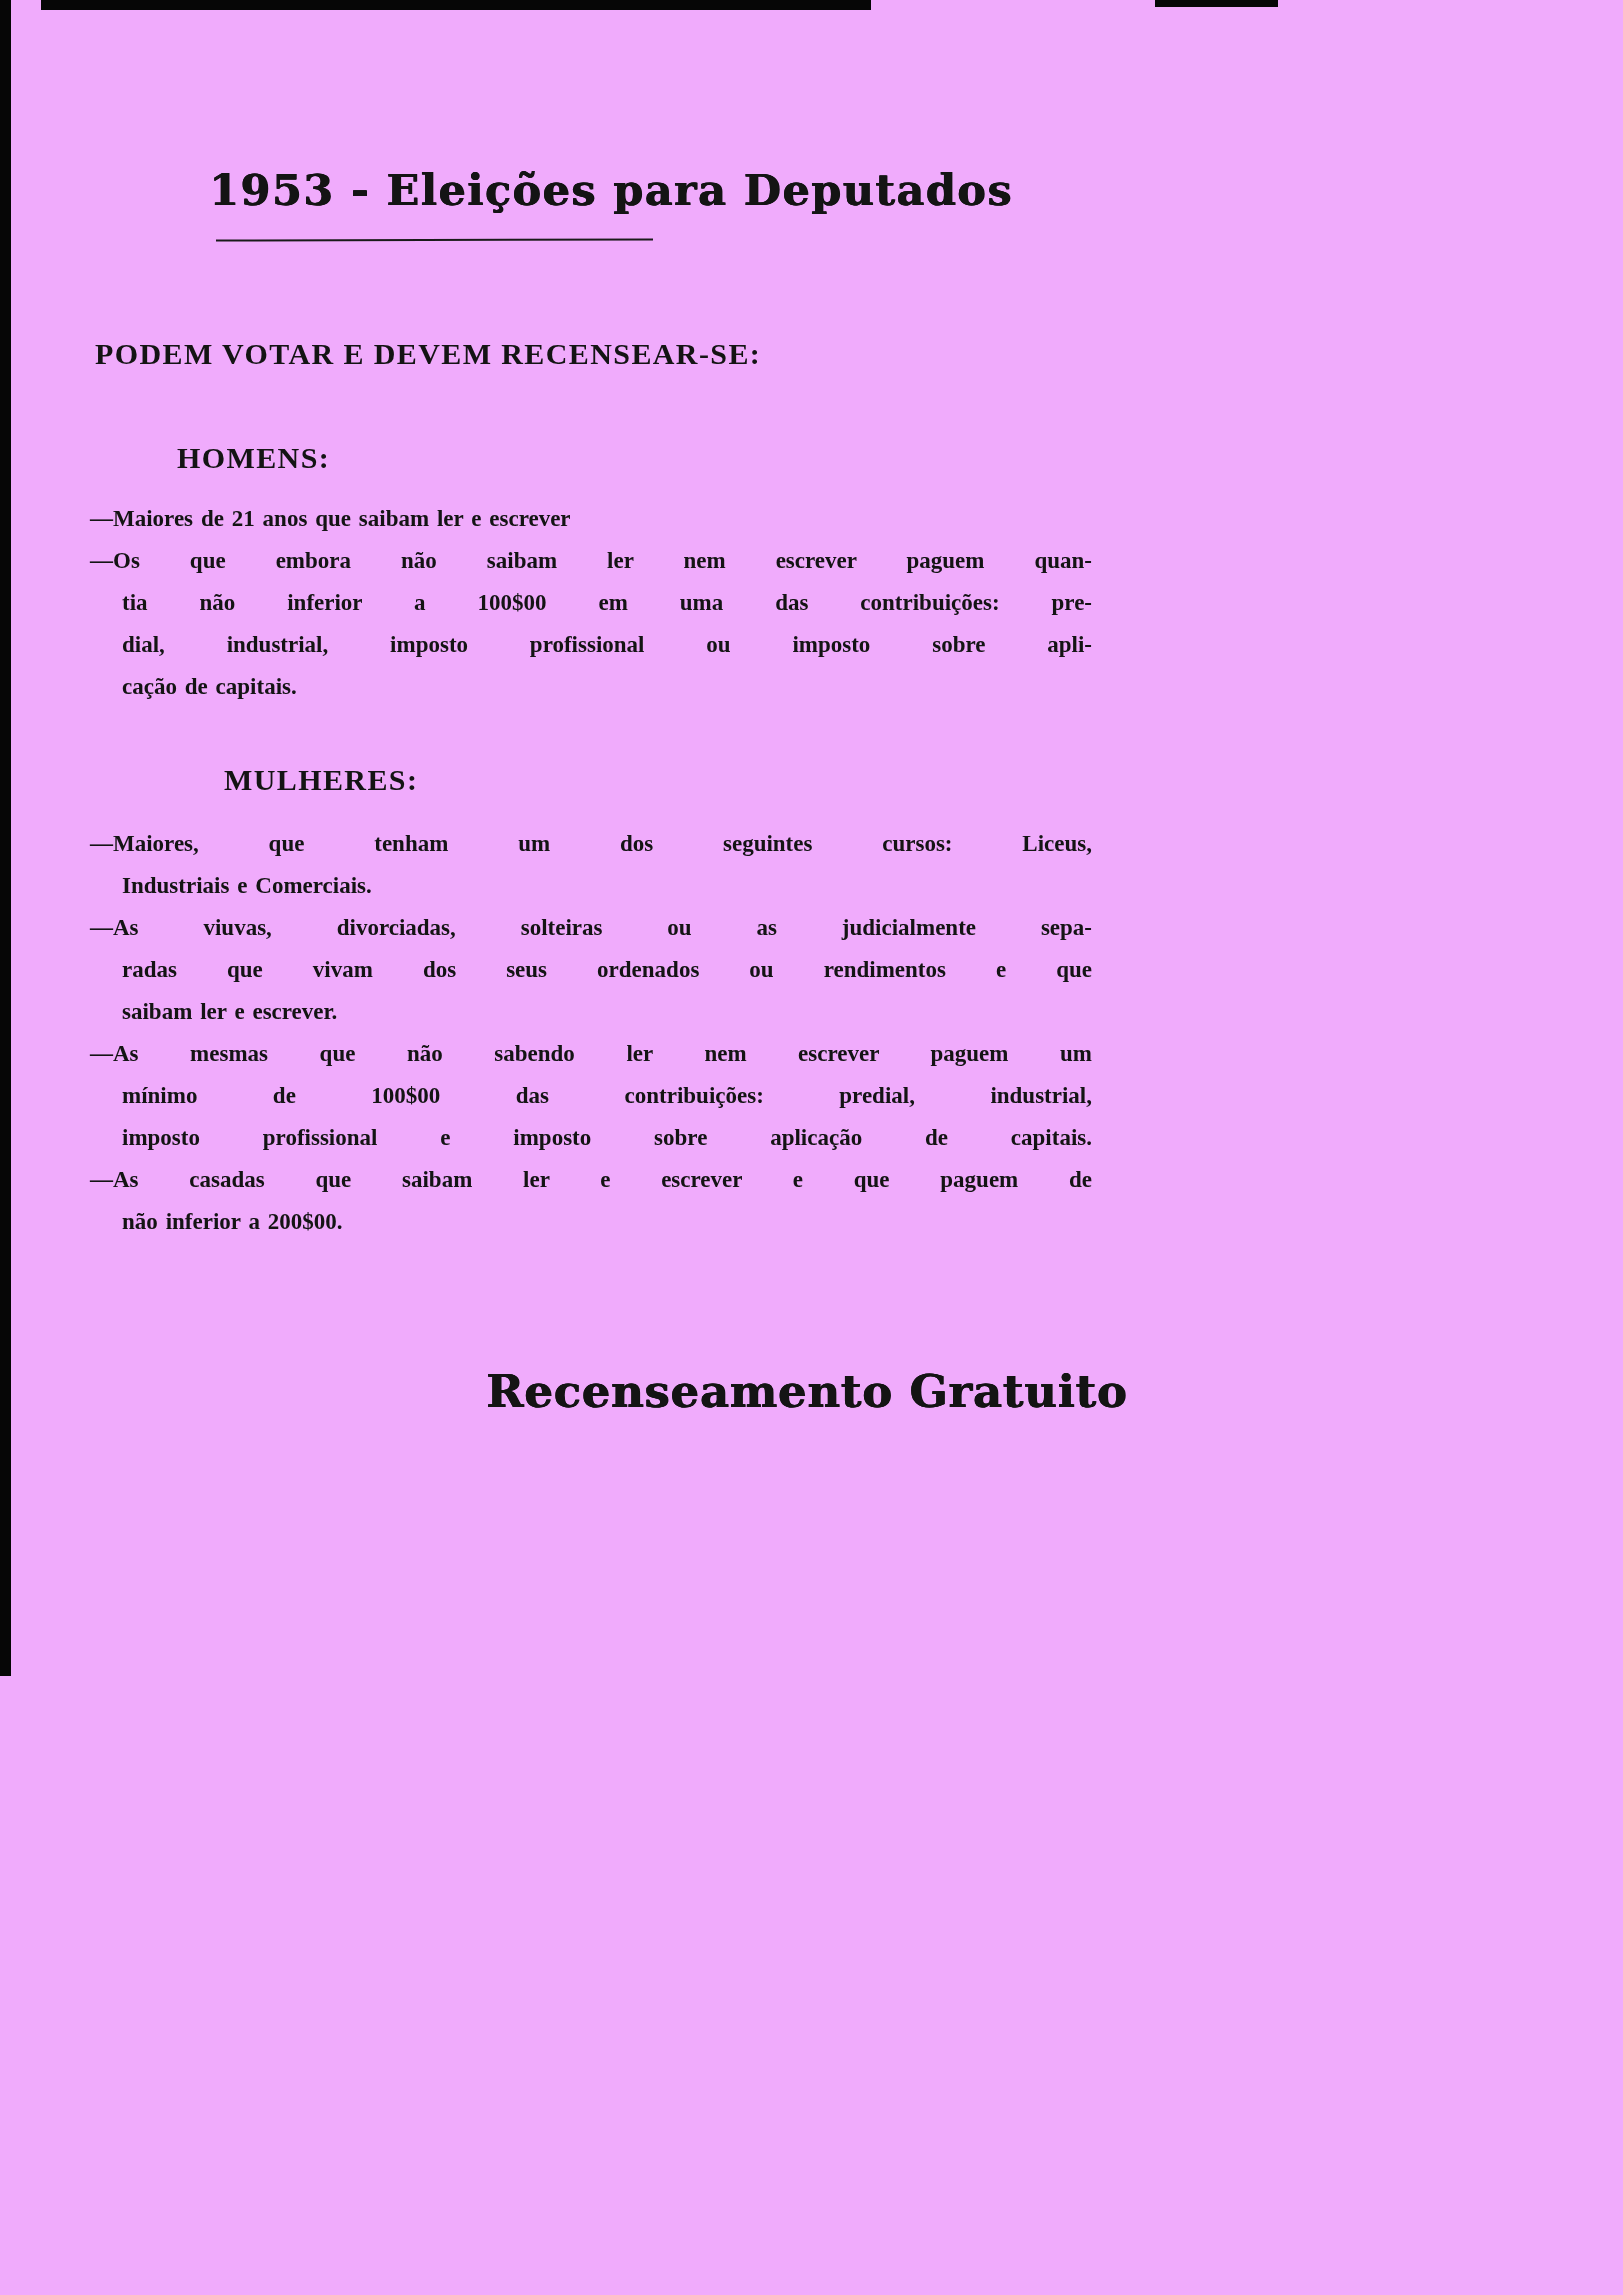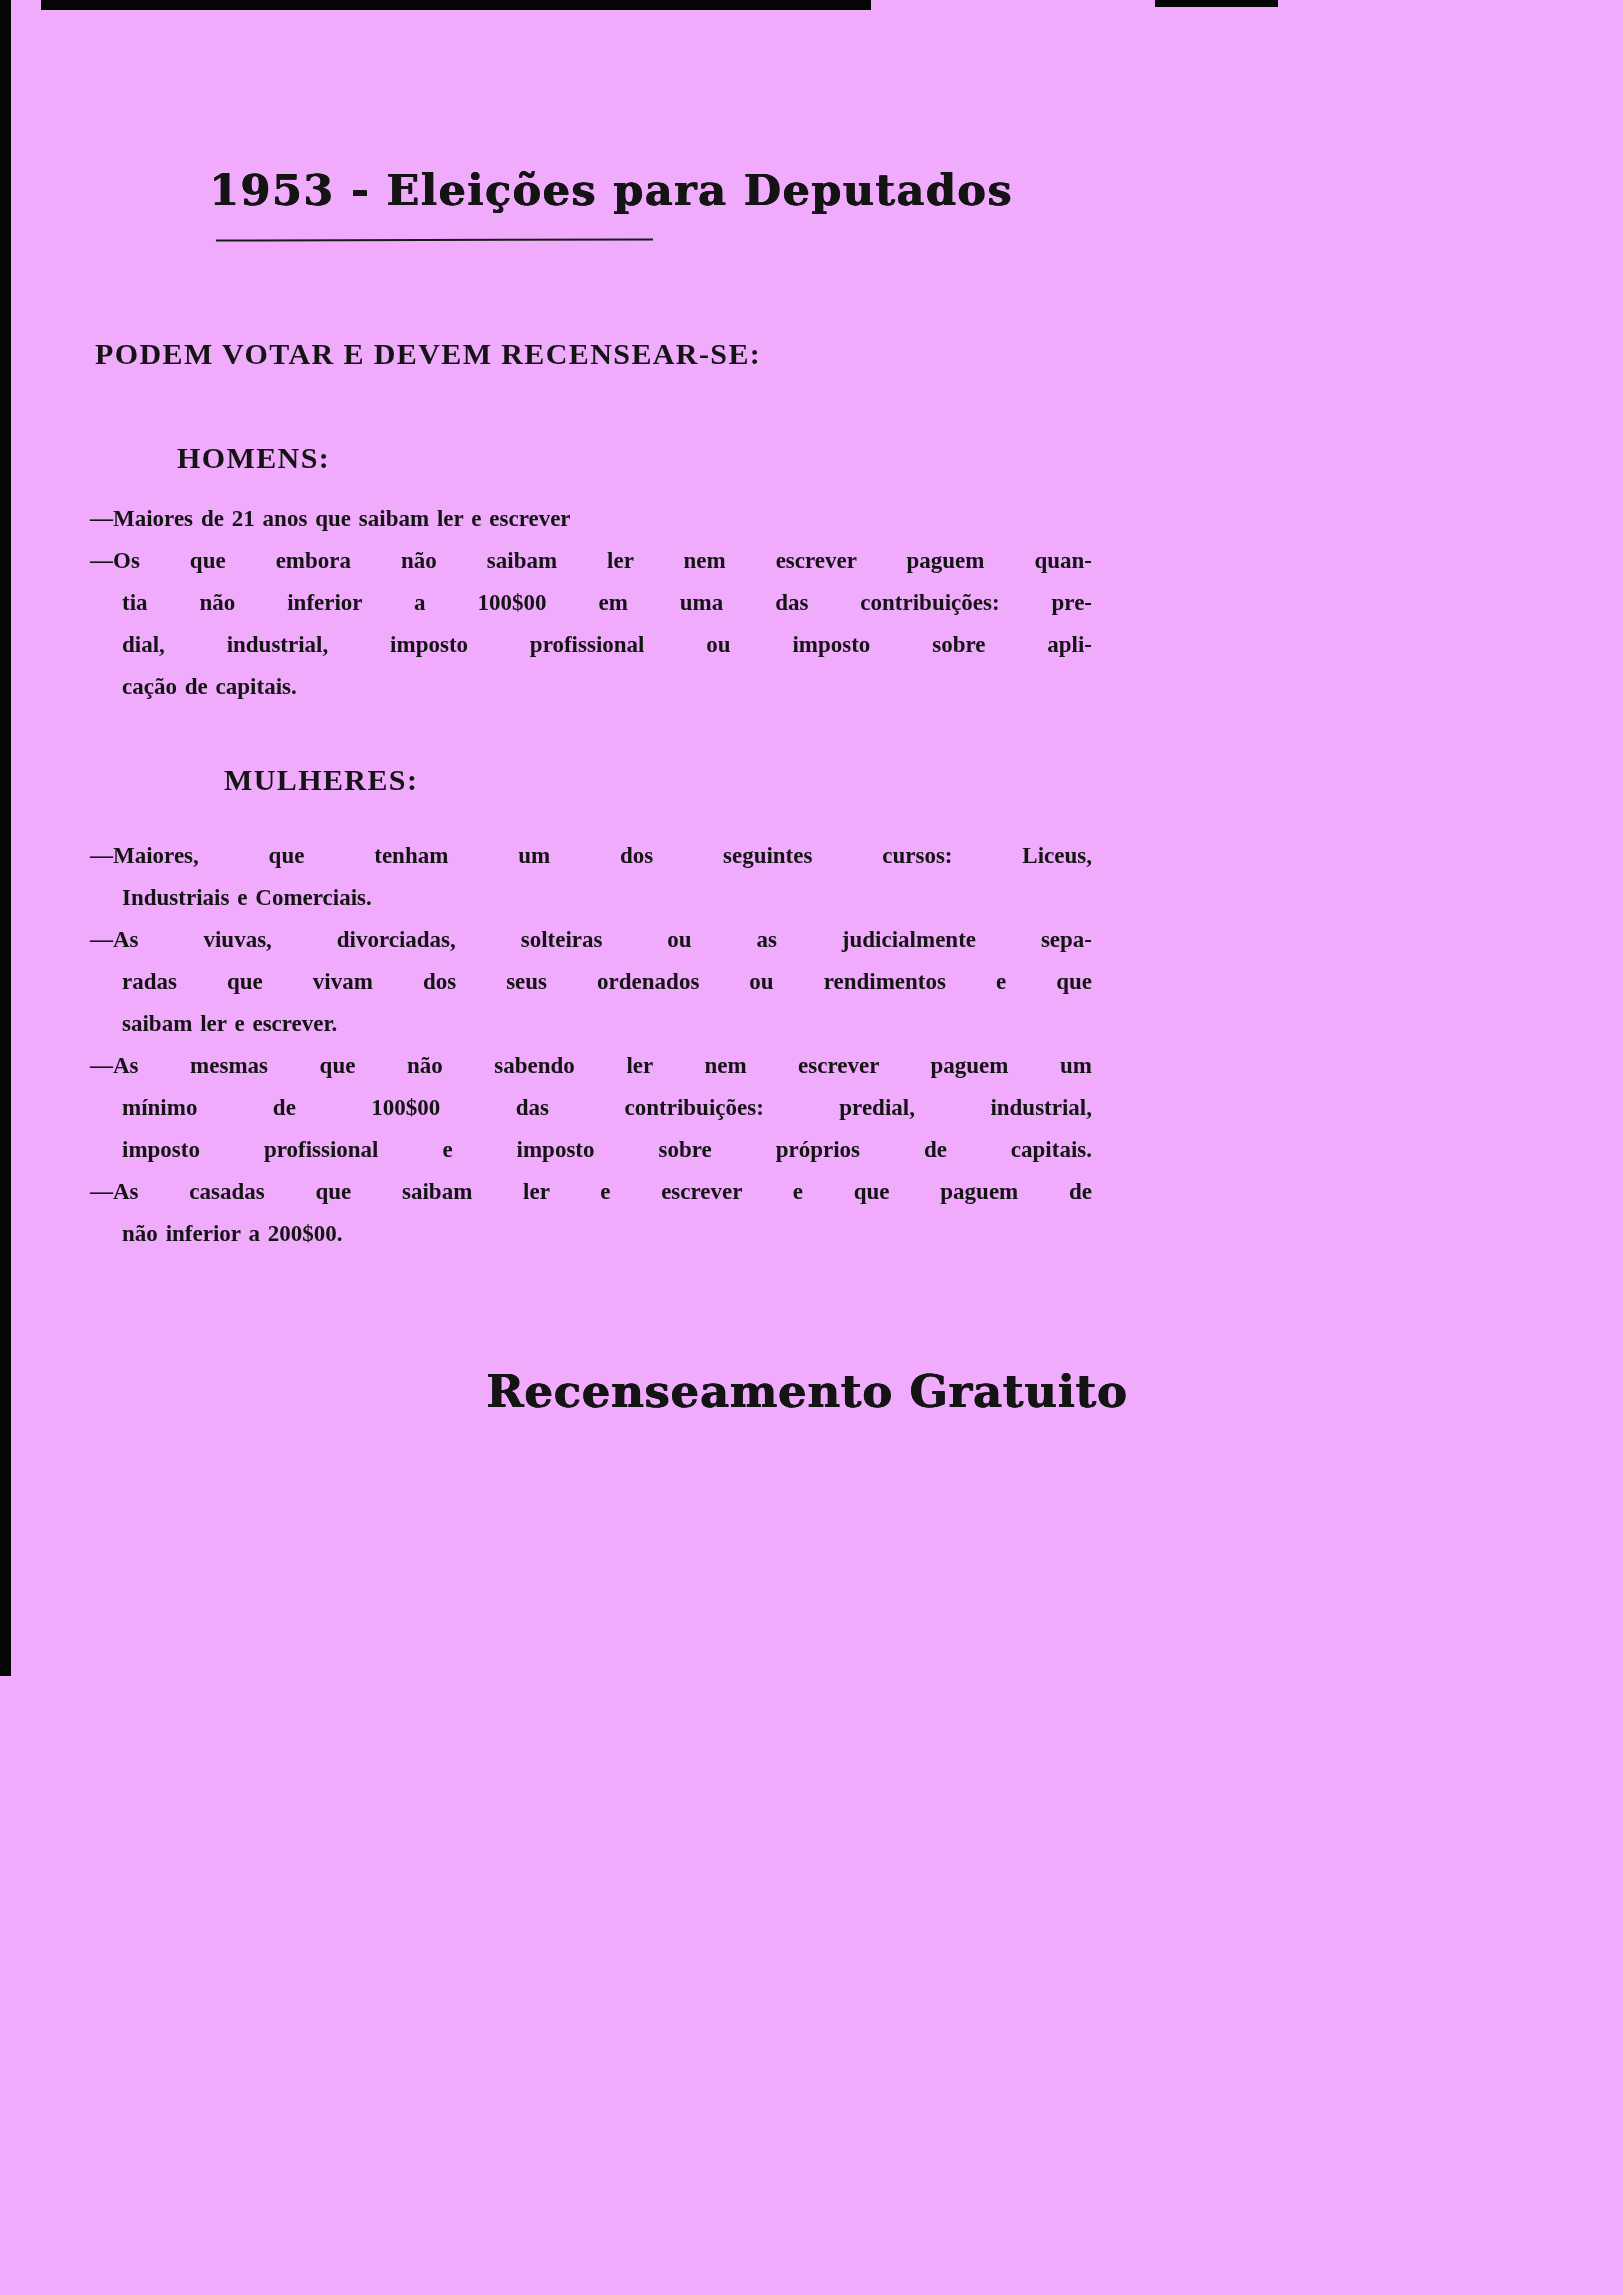--- a/index.html
+++ b/index.html
@@ -49,21 +49,21 @@
   #label-homens   { left: 177px; top: 441px; }
   #label-mulheres { left: 188px; top: 763px; margin-left: 36px; }
 
   
   .list {
     position: absolute; left: 90px; width: 1002px;
     font-size: 23px; font-weight: 700; line-height: 42px;
     word-spacing: 2.1px;
   }
   #men-list   { top: 498px; }
-  #women-list { top: 823px; margin-top: 12px; }
+  #women-list { top: 823px; }
 
   .line { white-space: nowrap; }
   .line.cont { padding-left: 32px; }
   .line.fill {
     white-space: normal;
     text-align: justify;
     text-align-last: justify;
   }
 
   
@@ -108,21 +108,21 @@
 
   <div class="heading" id="label-mulheres">MULHERES:</div>
   <div class="list" id="women-list">
     <div class="line fill">—Maiores, que tenham um dos seguintes cursos: Liceus,</div>
     <div class="line cont">Industriais e Comerciais.</div>
     <div class="line fill">—As viuvas, divorciadas, solteiras ou as judicialmente sepa-</div>
     <div class="line cont fill">radas que vivam dos seus ordenados ou rendimentos e que</div>
     <div class="line cont">saibam ler e escrever.</div>
     <div class="line fill">—As mesmas que não sabendo ler nem escrever paguem um</div>
     <div class="line cont fill">mínimo de 100$00 das contribuições: predial, industrial,</div>
-    <div class="line cont fill">imposto profissional e imposto sobre próprios de capitais.</div>
+    <div class="line cont fill">imposto profissional e imposto sobre aplicação de capitais.</div>
     <div class="line fill">—As casadas que saibam ler e escrever e que paguem de</div>
     <div class="line cont">não inferior a 200$00.</div>
   </div>
 
   <div id="footer-title">Recenseamento Gratuito</div>
 
 
 </div>
 
 

